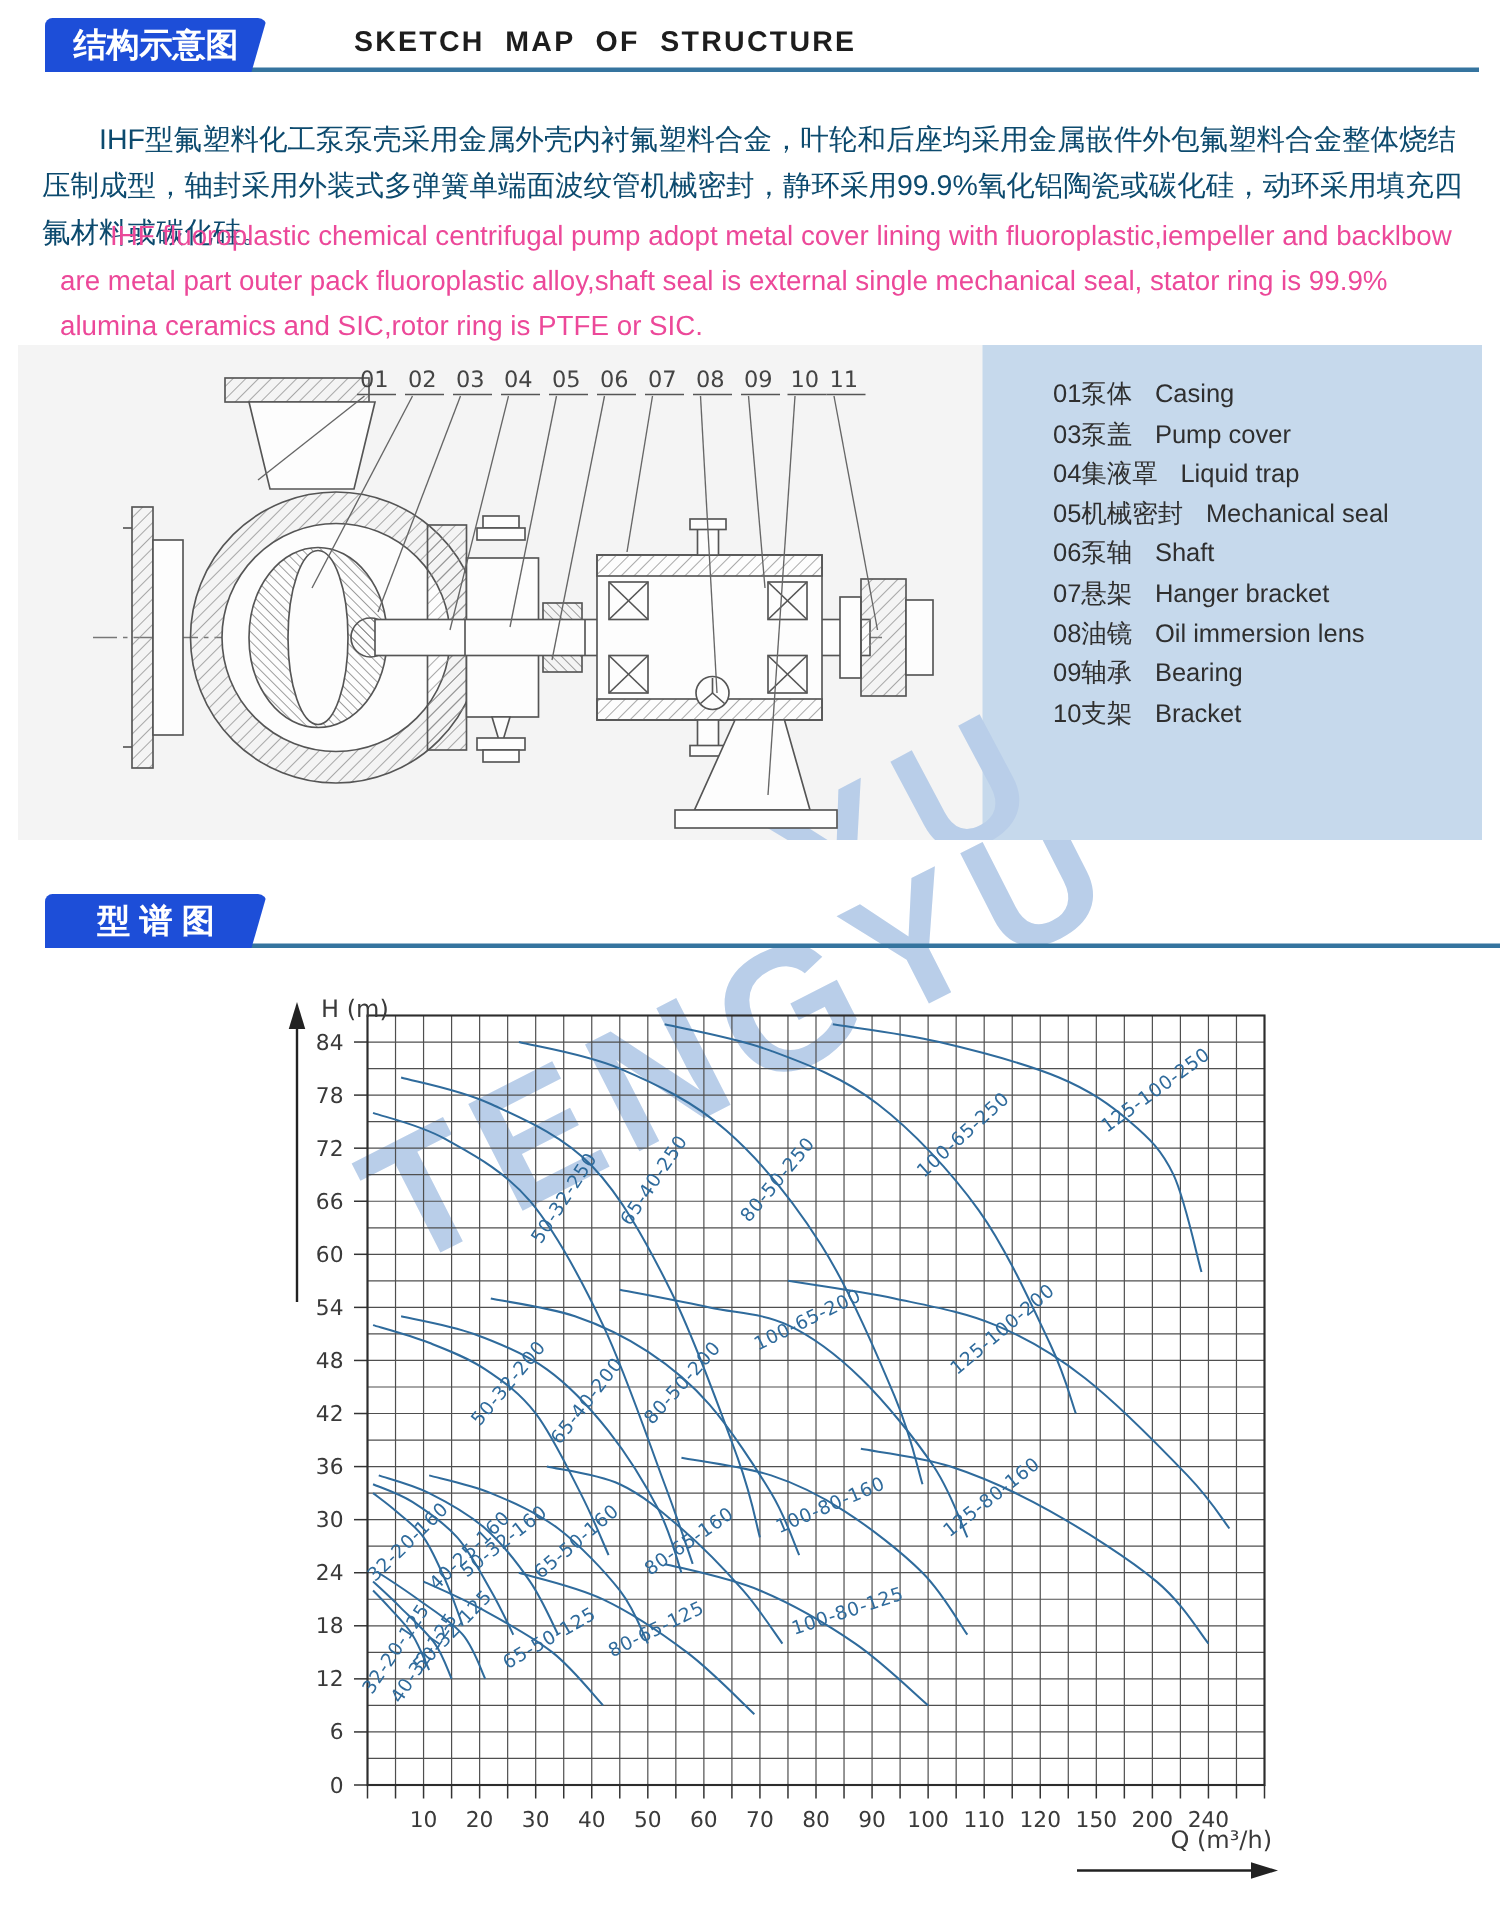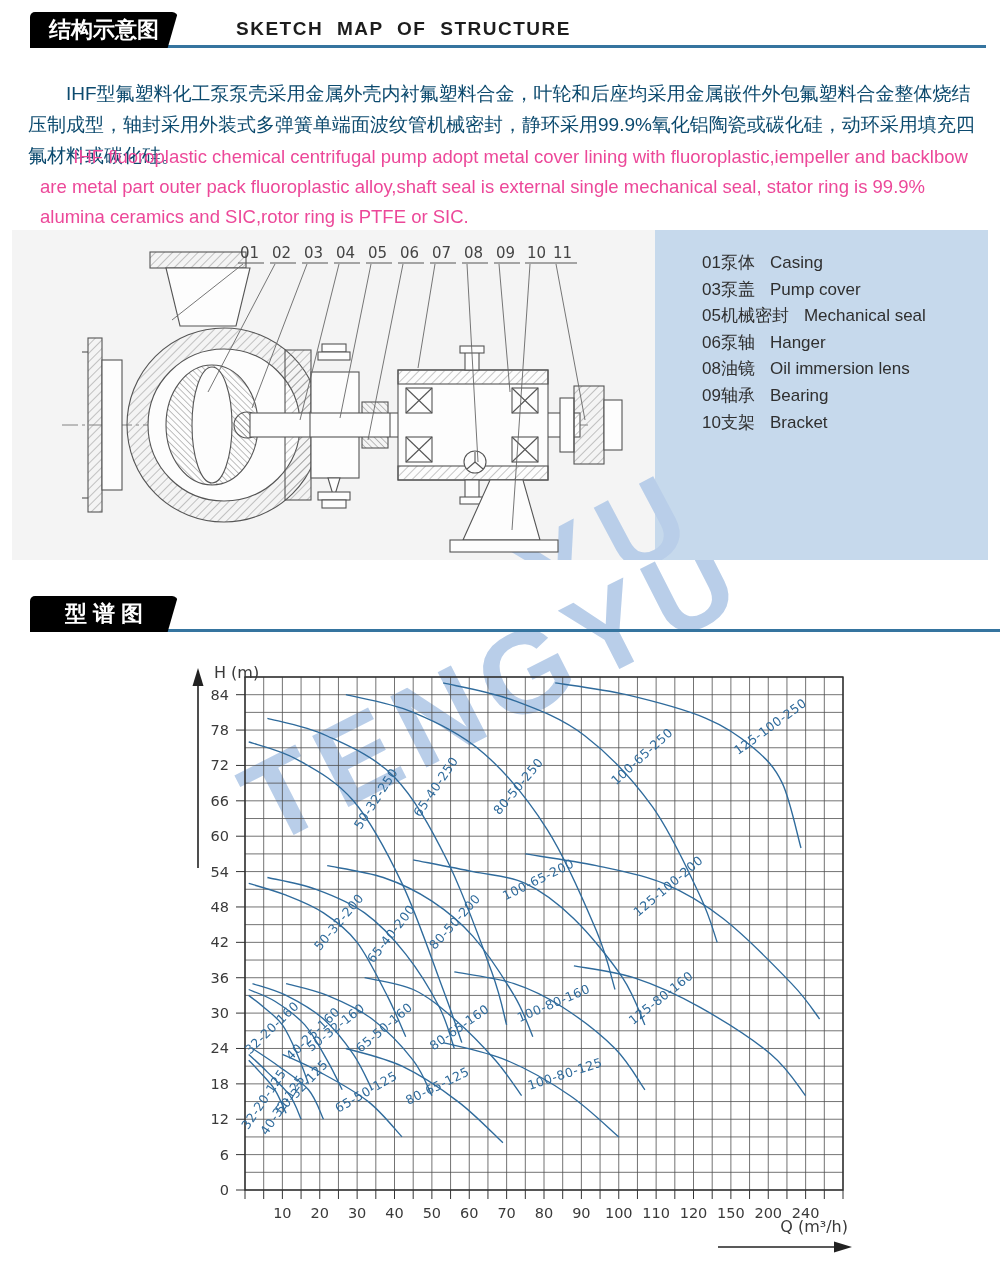--- a/index.html
+++ b/index.html
@@ -5,21 +5,21 @@
   html,body{margin:0;padding:0;background:#fff;}
   .page{position:relative;width:1000px;height:1272px;background:#fff;overflow:hidden;
         font-family:"Liberation Sans","DejaVu Sans",sans-serif;}
   
   .watermark{position:absolute;left:225px;top:760px;font-weight:bold;font-size:116px;
              letter-spacing:10px;color:#b9cee9;transform:rotate(-27deg);transform-origin:0 0;
              z-index:1;white-space:nowrap;line-height:1;}
   
   .hdr{position:absolute;left:0;width:1000px;height:38px;z-index:3;}
   .hdr-rule{position:absolute;left:30px;right:14px;top:33px;height:3px;background:#35749f;}
-  .hdr-box{position:absolute;left:30px;top:0;width:148px;height:36px;background:#000000;
+  .hdr-box{position:absolute;left:30px;top:0;width:148px;height:36px;background:#1d4ed8;
            color:#fff;font-weight:bold;font-size:22px;line-height:36px;text-align:center;
            clip-path:polygon(0 0,100% 0,93% 100%,0 100%);border-radius:5px 6px 0 0;}
   .hdr-en{position:absolute;left:200px;top:6px;font-weight:bold;font-size:19px;color:#1d1d1d;
           letter-spacing:1.5px;word-spacing:7px;margin-left:36px;}
   
   .cn{position:absolute;left:28px;top:78px;width:948px;margin:0;font-size:19px;line-height:31px;
       color:#0c4a6e;text-indent:2em;z-index:2;}
   .en{position:absolute;left:40px;top:142px;width:948px;margin:0;font-size:18.5px;line-height:30px;
       color:#ec4899;text-indent:1.8em;z-index:2;}
   
@@ -47,22 +47,24 @@
     <div class="hdr-en">SKETCH MAP OF STRUCTURE</div>
   </div>
 
   <p class="cn">IHF型氟塑料化工泵泵壳采用金属外壳内衬氟塑料合金，叶轮和后座均采用金属嵌件外包氟塑料合金整体烧结压制成型，轴封采用外装式多弹簧单端面波纹管机械密封，静环采用99.9%氧化铝陶瓷或碳化硅，动环采用填充四氟材料或碳化硅。</p>
   <p class="en">IHF fluoroplastic chemical centrifugal pump adopt metal cover lining with fluoroplastic,iempeller and backlbow are metal part outer pack fluoroplastic alloy,shaft seal is external single mechanical seal, stator ring is 99.9% alumina ceramics and SIC,rotor ring is PTFE or SIC.</p>
 
   <div class="sketch">
     <div class="parts" id="partsList">
         <div class="part-row"><span>01泵体</span><span class="pen">Casing</span></div>
         <div class="part-row"><span>03泵盖</span><span class="pen">Pump cover</span></div>
+        <div class="part-row"><span>04集液罩</span><span class="pen">Liquid trap</span></div>
         <div class="part-row"><span>05机械密封</span><span class="pen">Mechanical seal</span></div>
-        <div class="part-row"><span>06泵轴</span><span class="pen">Hanger</span></div>
+        <div class="part-row"><span>06泵轴</span><span class="pen">Shaft</span></div>
+        <div class="part-row"><span>07悬架</span><span class="pen">Hanger bracket</span></div>
         <div class="part-row"><span>08油镜</span><span class="pen">Oil immersion lens</span></div>
         <div class="part-row"><span>09轴承</span><span class="pen">Bearing</span></div>
         <div class="part-row"><span>10支架</span><span class="pen">Bracket</span></div>
       </div>
     <div class="wm-frag">YU</div>
     <svg id="sketchSvg" width="976" height="330" viewBox="12 230 976 330">
       <defs>
         <pattern id="h1" width="6" height="6" patternUnits="userSpaceOnUse" patternTransform="rotate(45)">
           <line x1="0" y1="0" x2="0" y2="6" stroke="#8d8d8d" stroke-width="1"></line>
         </pattern>

